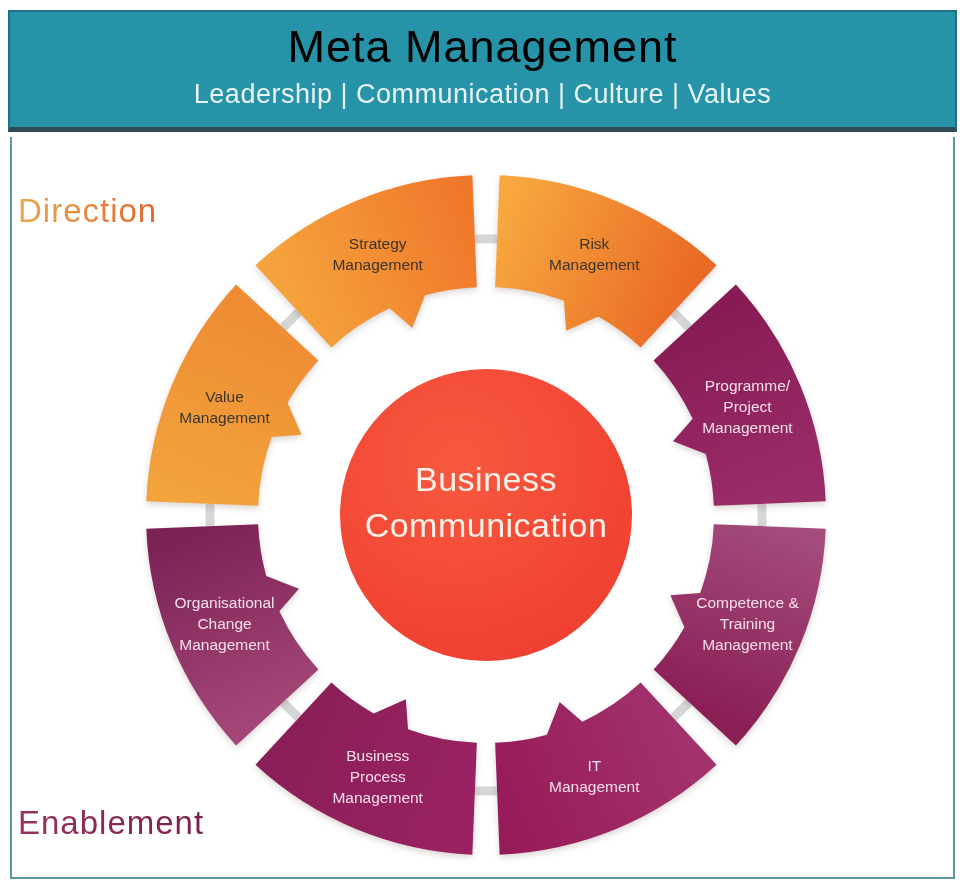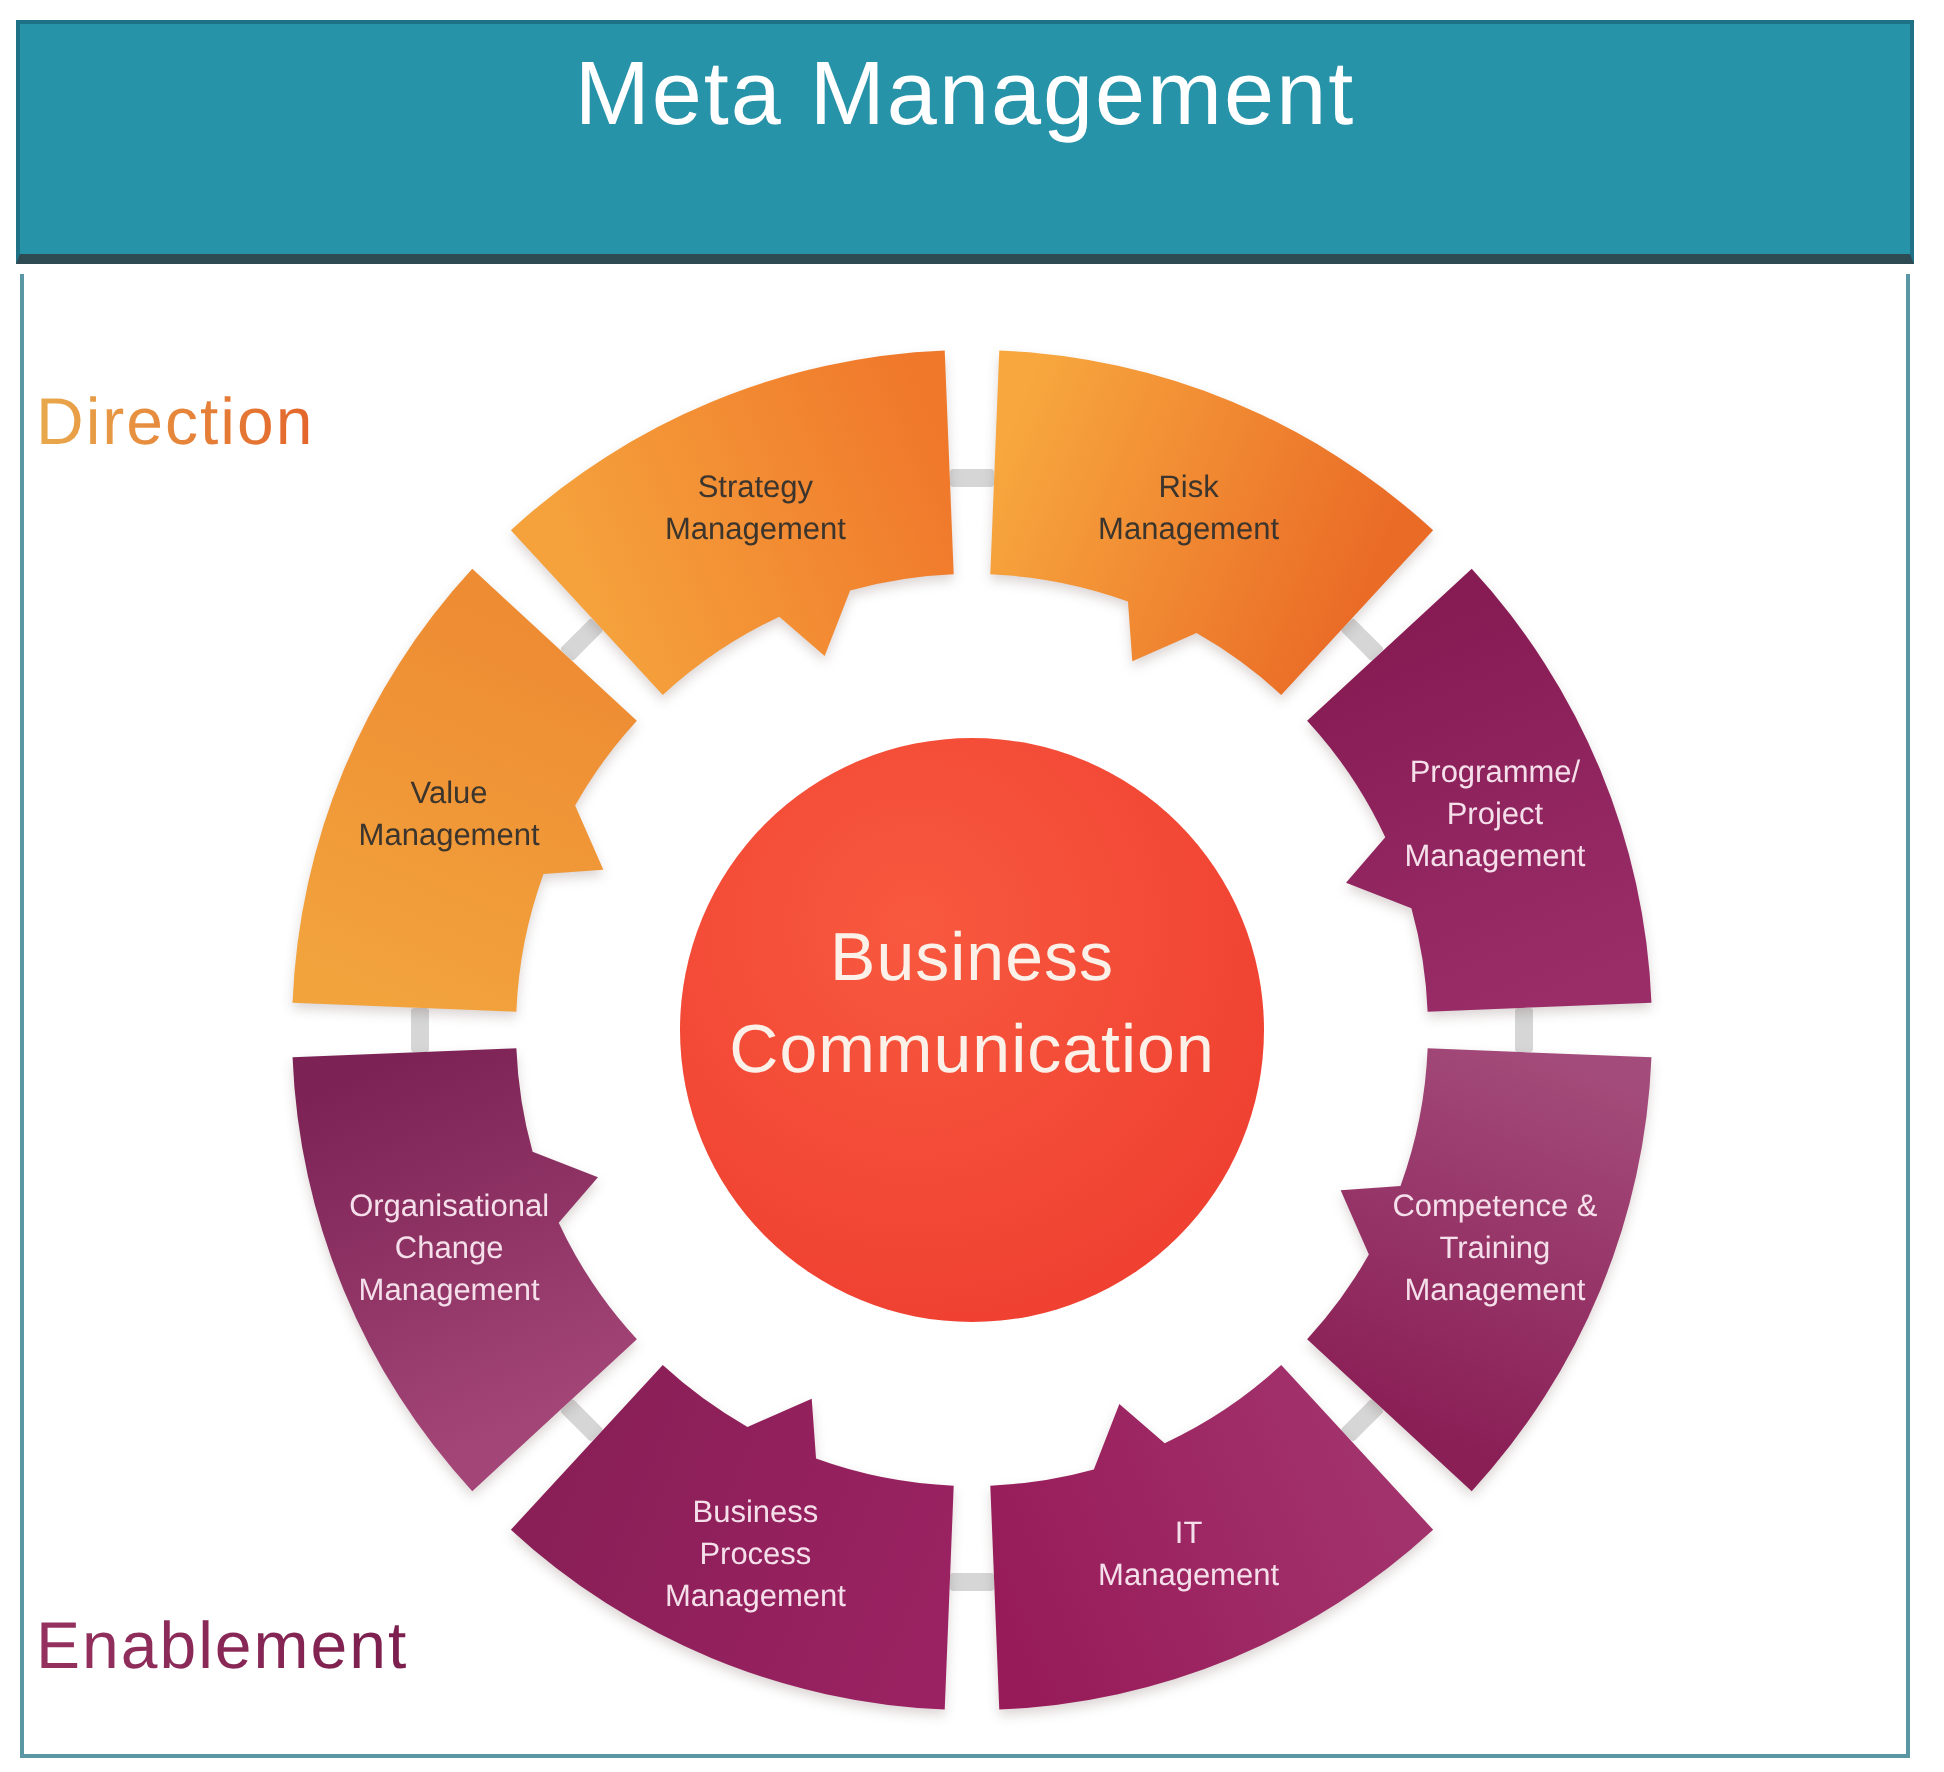--- a/index.html
+++ b/index.html
@@ -8,21 +8,21 @@
     font-family:"Liberation Sans", sans-serif;overflow:hidden;
   }
   .banner{
     position:absolute;left:8px;top:10px;width:949px;height:122px;
     background:var(--banner-bg,#2793A9);
     border:2px solid var(--banner-edge,#1F7186);
     border-bottom:5px solid var(--banner-border,#2E4A53);
     box-sizing:border-box;text-align:center;color:#F4FAFB;
   }
   .banner-title{
-    margin-top:9px;font-size:45px;font-weight:300;letter-spacing:1px;color:#ffffff;
+    margin-top:9px;font-size:45px;font-weight:300;letter-spacing:1px;color:#000000;
   }
   .banner-subtitle{
     margin-top:6px;font-size:27px;font-weight:300;letter-spacing:0.5px;color:#E9F3F5;
   }
   .content-frame{
     position:absolute;left:10px;top:137px;width:945px;height:742px;
     background:#ffffff;border:2px solid var(--frame-border,#5A96A4);border-top:none;
     box-sizing:border-box;
   }
   .region-label{
@@ -44,20 +44,21 @@
   .hub-label{
     position:absolute;left:326px;top:457px;width:320px;text-align:center;
     color:#FBF1E8;font-size:34px;font-weight:300;line-height:1.35;letter-spacing:0.5px;
   }
 </style>
 </head>
 <body>
 
 <div class="banner">
   <div class="banner-title">Meta Management</div>
+  <div class="banner-subtitle">Leadership | Communication | Culture | Values</div>
 </div>
 
 <div class="content-frame"></div>
 
 <svg class="wheel" id="wheel" width="972" height="886" viewBox="0 0 972 886">
     <defs>
       <radialGradient id="hubGrad" cx="40%" cy="32%" r="80%">
         <stop offset="0%" stop-color="#F8593F"></stop>
         <stop offset="100%" stop-color="#EE3D2F"></stop>
       </radialGradient>

